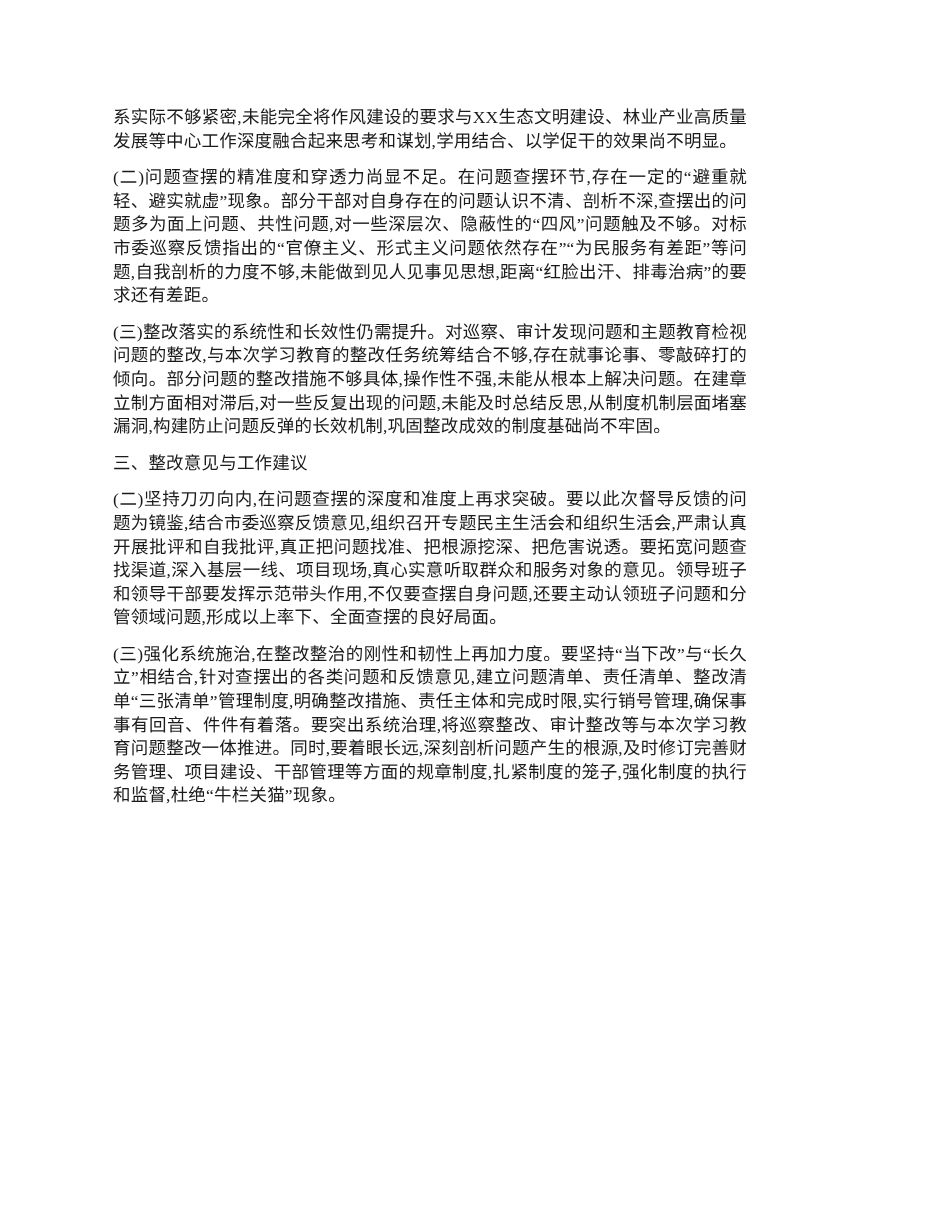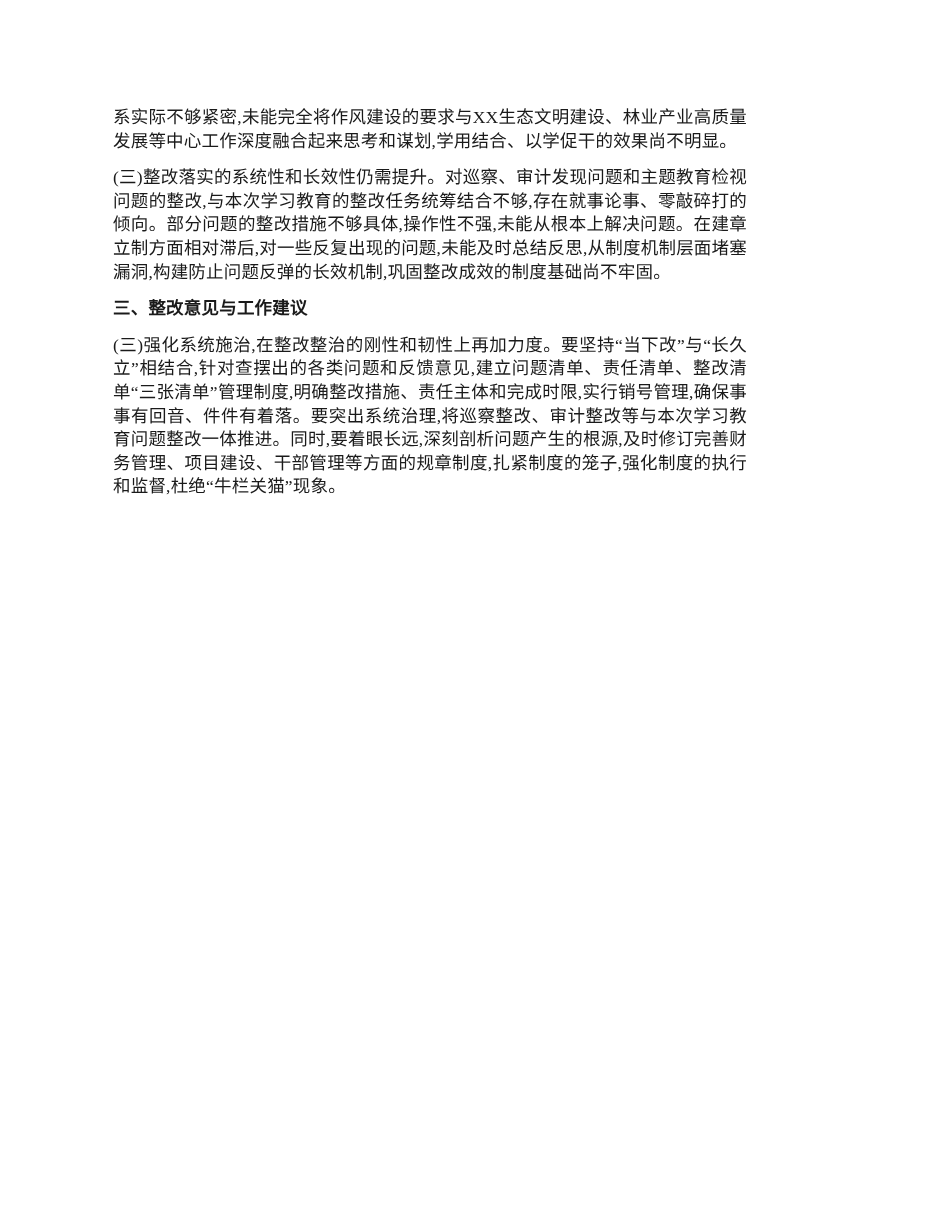--- a/index.html
+++ b/index.html
@@ -21,32 +21,34 @@
     line-height: 23.6px;
     color: #1a1a1a;
     text-align: justify;
     text-justify: inter-ideograph;
     letter-spacing: 0.2px;
   }
   .doc p {
     margin: 0 0 13px 0;
   }
   .doc p.heading {
-    font-weight: bold; 
+    font-weight: normal; 
   }
 </style>
 </head>
 <body>
 
 <main class="doc">
   <p>系实际不够紧密,未能完全将作风建设的要求与XX生态文明建设、林业产业高质量发展等中心工作深度融合起来思考和谋划,学用结合、以学促干的效果尚不明显。</p>
 
+  <p>(二)问题查摆的精准度和穿透力尚显不足。在问题查摆环节,存在一定的“避重就轻、避实就虚”现象。部分干部对自身存在的问题认识不清、剖析不深,查摆出的问题多为面上问题、共性问题,对一些深层次、隐蔽性的“四风”问题触及不够。对标市委巡察反馈指出的“官僚主义、形式主义问题依然存在”“为民服务有差距”等问题,自我剖析的力度不够,未能做到见人见事见思想,距离“红脸出汗、排毒治病”的要求还有差距。</p>
 
   <p>(三)整改落实的系统性和长效性仍需提升。对巡察、审计发现问题和主题教育检视问题的整改,与本次学习教育的整改任务统筹结合不够,存在就事论事、零敲碎打的倾向。部分问题的整改措施不够具体,操作性不强,未能从根本上解决问题。在建章立制方面相对滞后,对一些反复出现的问题,未能及时总结反思,从制度机制层面堵塞漏洞,构建防止问题反弹的长效机制,巩固整改成效的制度基础尚不牢固。</p>
 
 
   <p class="heading">三、整改意见与工作建议</p>
 
 
 
+  <p>(二)坚持刀刃向内,在问题查摆的深度和准度上再求突破。要以此次督导反馈的问题为镜鉴,结合市委巡察反馈意见,组织召开专题民主生活会和组织生活会,严肃认真开展批评和自我批评,真正把问题找准、把根源挖深、把危害说透。要拓宽问题查找渠道,深入基层一线、项目现场,真心实意听取群众和服务对象的意见。领导班子和领导干部要发挥示范带头作用,不仅要查摆自身问题,还要主动认领班子问题和分管领域问题,形成以上率下、全面查摆的良好局面。</p>
 
   <p>(三)强化系统施治,在整改整治的刚性和韧性上再加力度。要坚持“当下改”与“长久立”相结合,针对查摆出的各类问题和反馈意见,建立问题清单、责任清单、整改清单“三张清单”管理制度,明确整改措施、责任主体和完成时限,实行销号管理,确保事事有回音、件件有着落。要突出系统治理,将巡察整改、审计整改等与本次学习教育问题整改一体推进。同时,要着眼长远,深刻剖析问题产生的根源,及时修订完善财务管理、项目建设、干部管理等方面的规章制度,扎紧制度的笼子,强化制度的执行和监督,杜绝“牛栏关猫”现象。</p>
 </main>
 
 </body></html>

